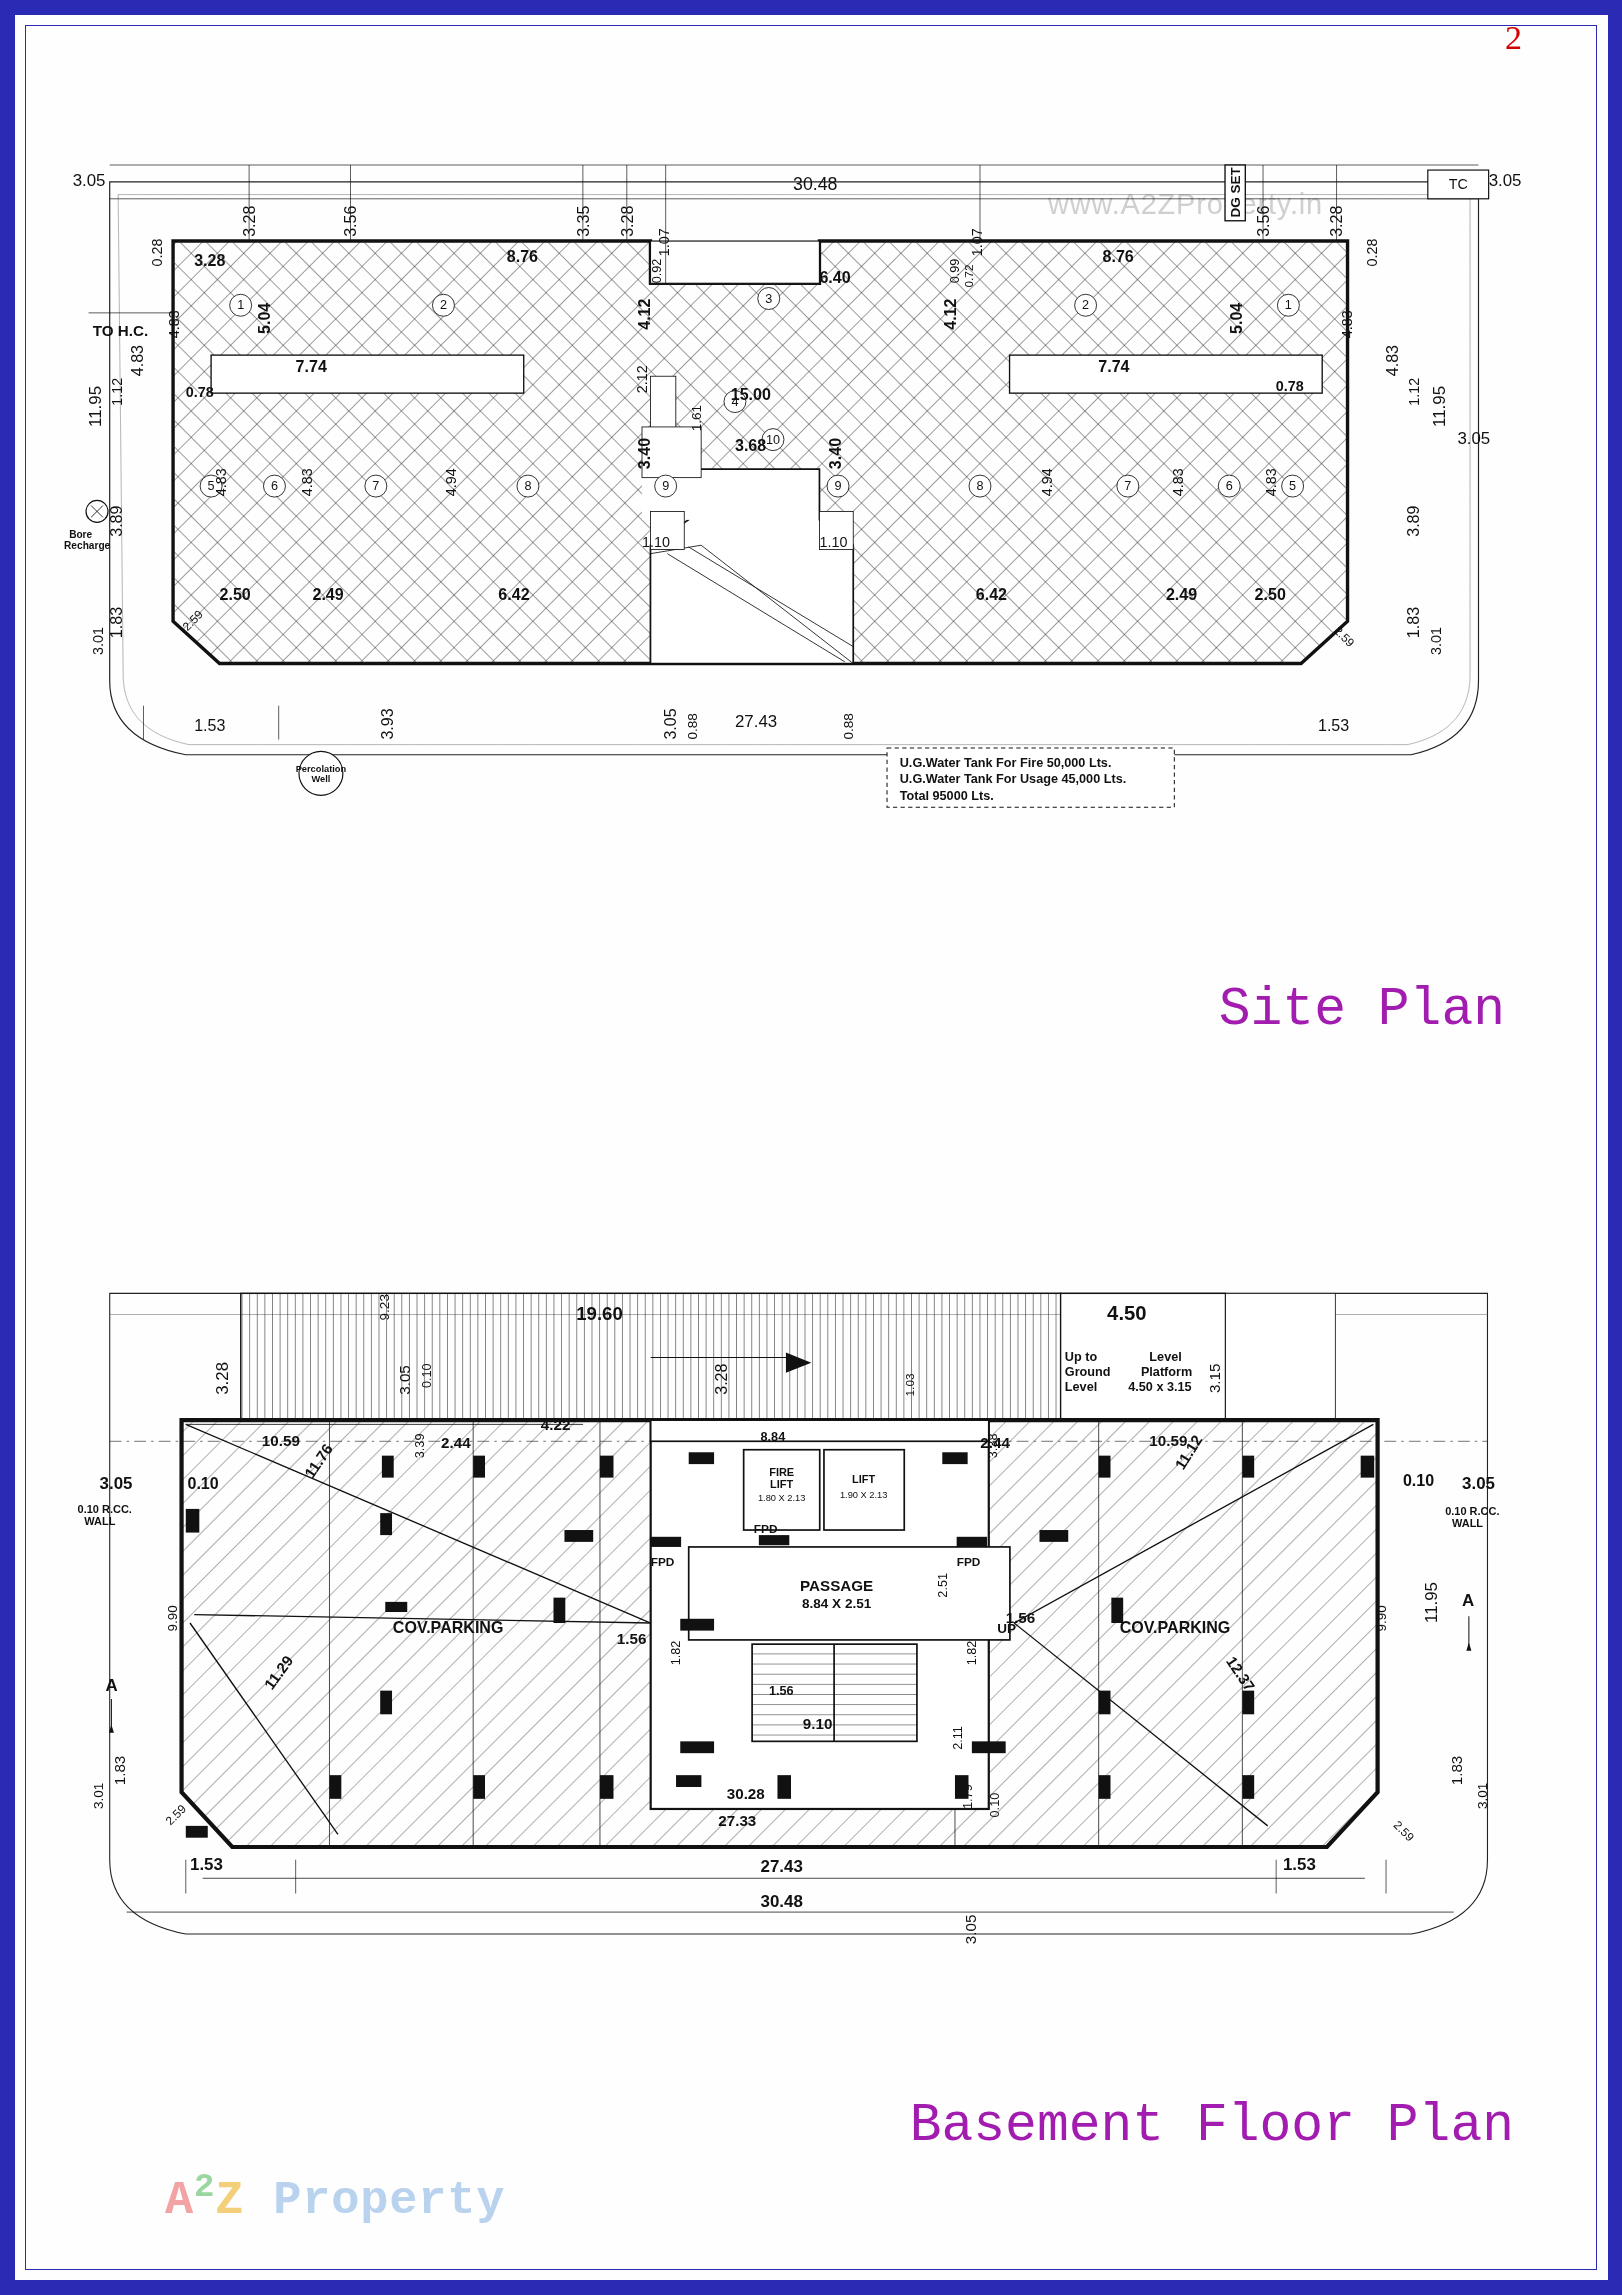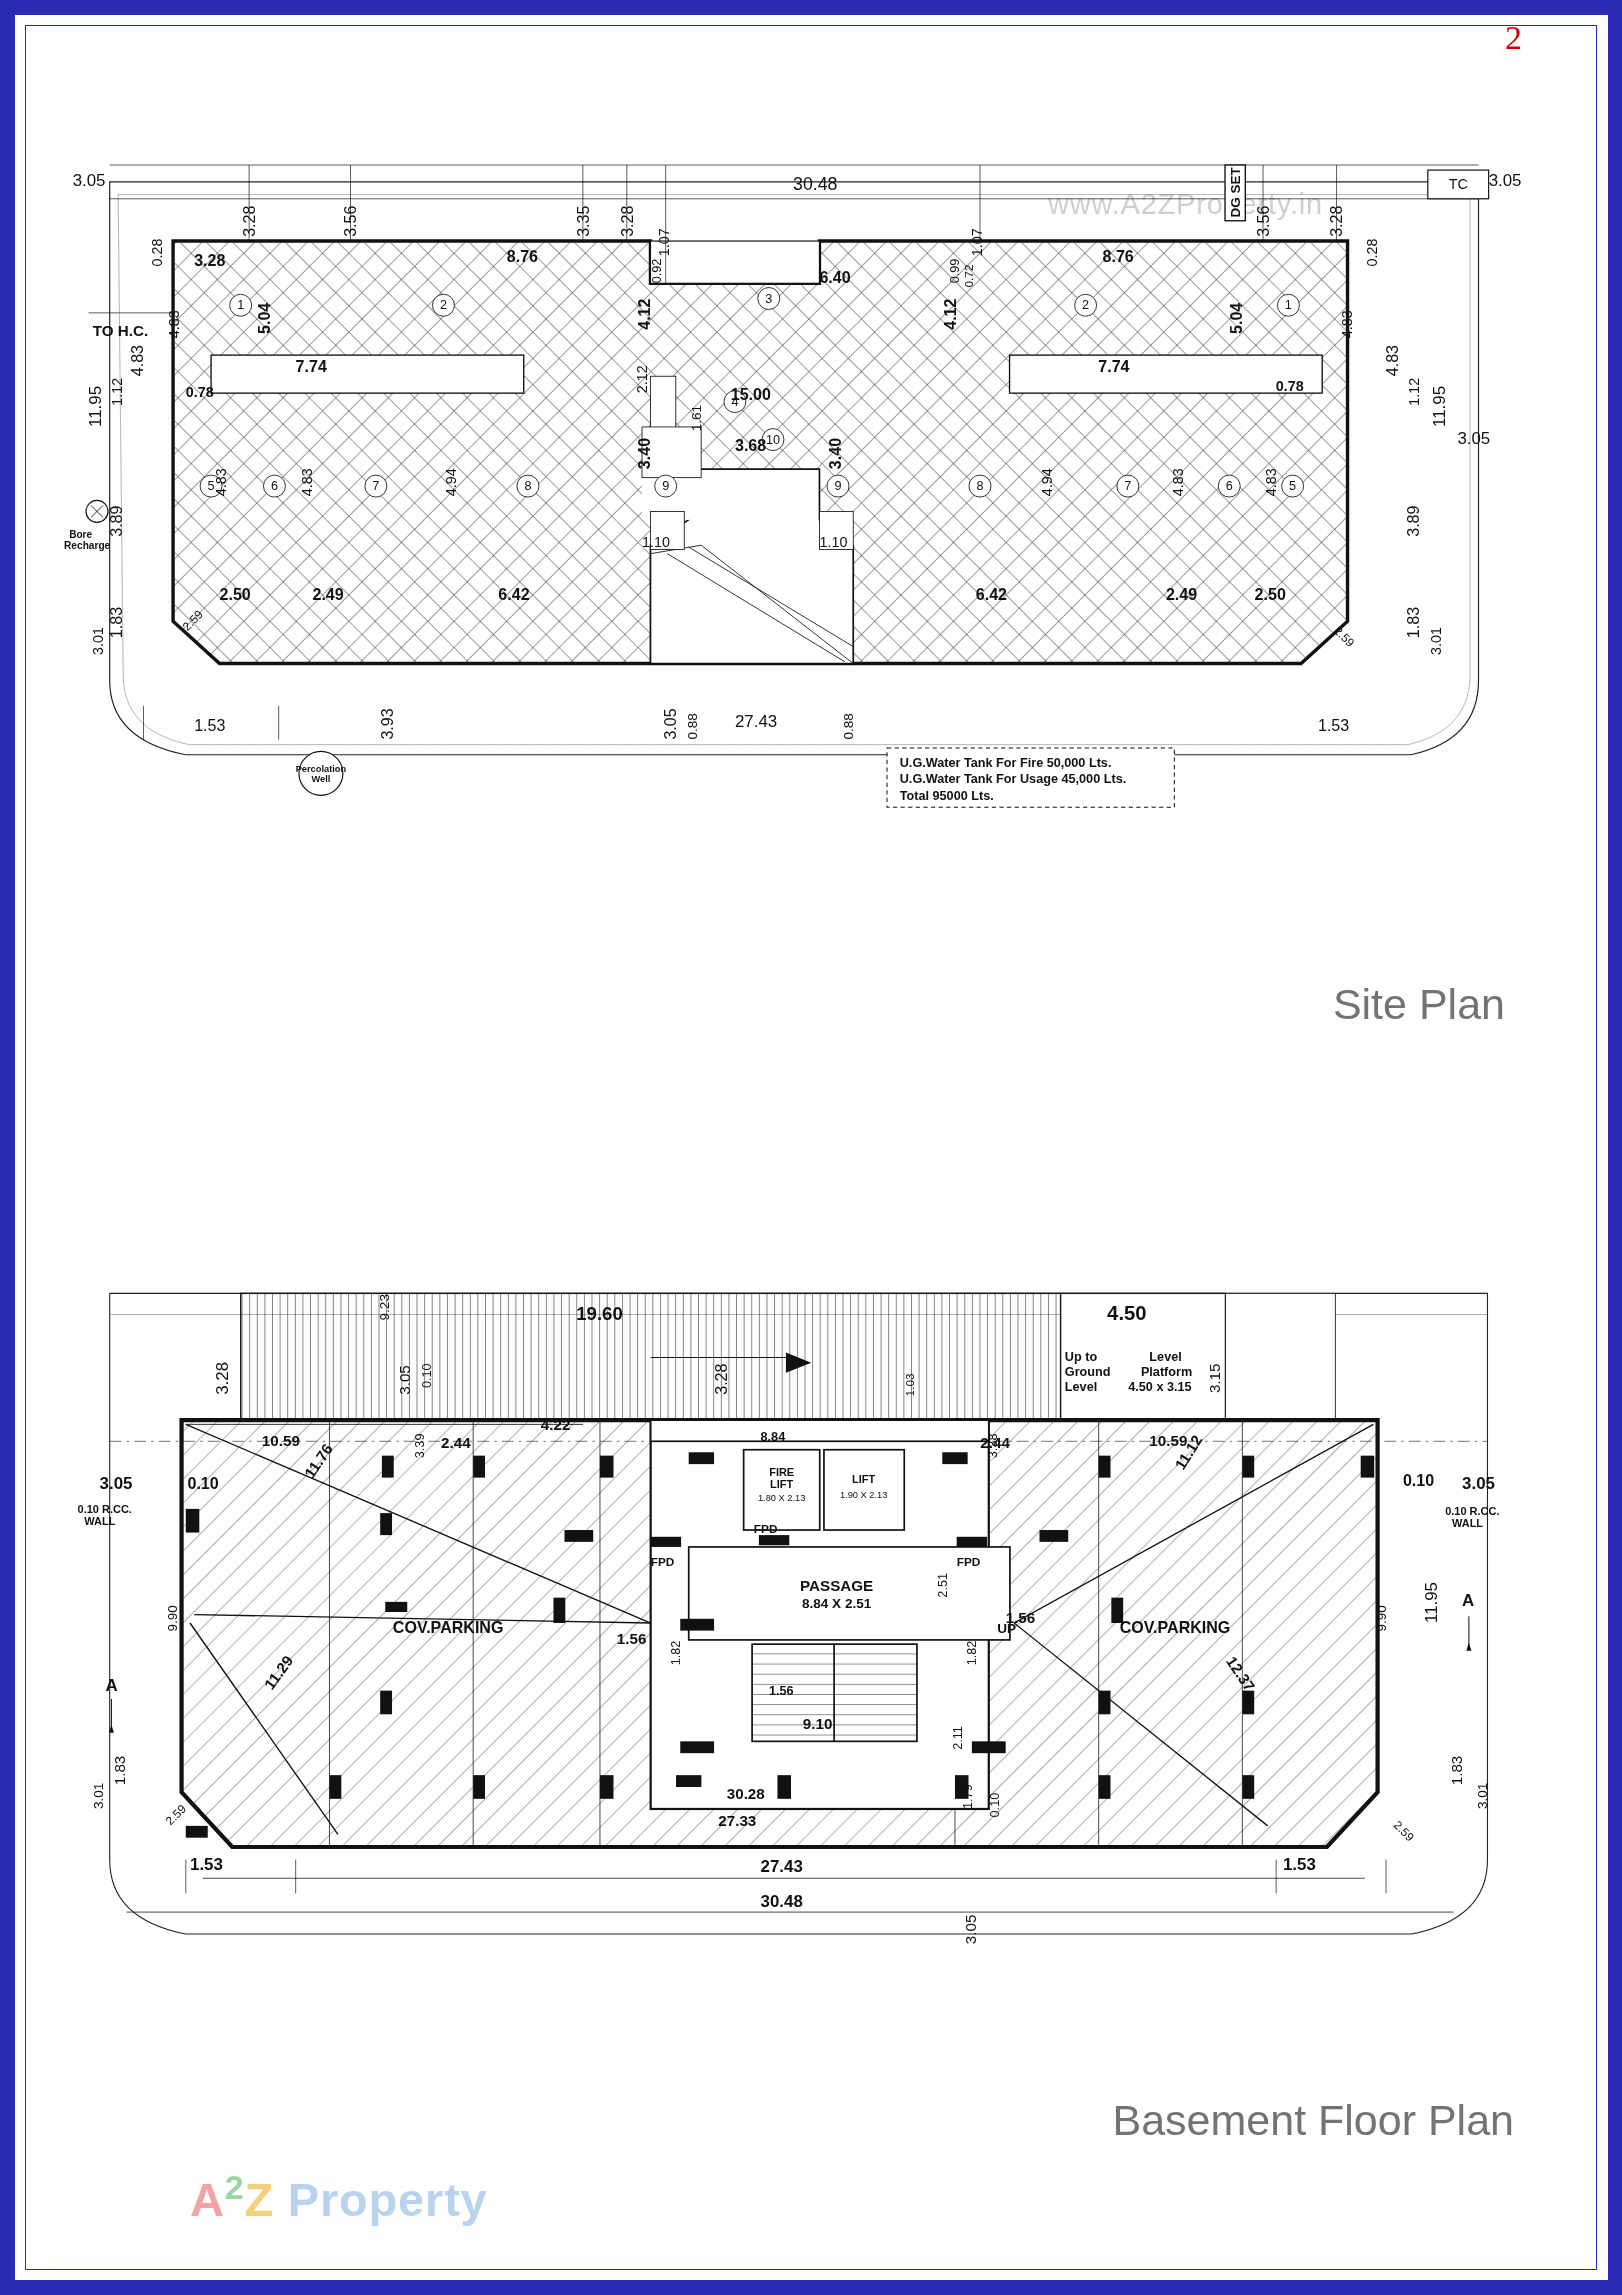--- a/index.html
+++ b/index.html
@@ -28,34 +28,33 @@
     color:#d40000; font-size:34px; font-family:"Liberation Serif", serif;
   }
   .watermark-top {
     position:absolute; left:1048px; top:188px;
     font-family:"Liberation Sans", sans-serif;
     font-size:29px; color:#cfcfcf; letter-spacing:0.8px;
     white-space:nowrap;
   }
   .brand-bottom {
     position:absolute; left:165px; top:2168px;
-    font-family:Liberation Sans, sans-serif;
+    font-family:Liberation Mono, monospace;
     font-size:47px; font-weight:bold; letter-spacing:0.8px;
     white-space:nowrap;
-    margin-left:25px;
   }
   .brand-bottom .a { color:#f2a3a3; }
   .brand-bottom .two { color:#9ad7a0; font-size:34px; vertical-align:super; }
   .brand-bottom .z { color:#f4cf7a; }
   .brand-bottom .word { color:#b9d3ef; }
 
   .caption {
     position:absolute;
-    font-family:Liberation Sans, sans-serif;
-    font-size:43px; color:#737373;
+    font-family:Liberation Mono, monospace;
+    font-size:53px; color:#a21caf;
     white-space:nowrap;
   }
   .caption.site { right:118px; top:980px; }
   .caption.basement { right:109px; top:2096px; }
 
   .plan {
     position:absolute;
   }
   .plan svg { display:block; }
 </style>

